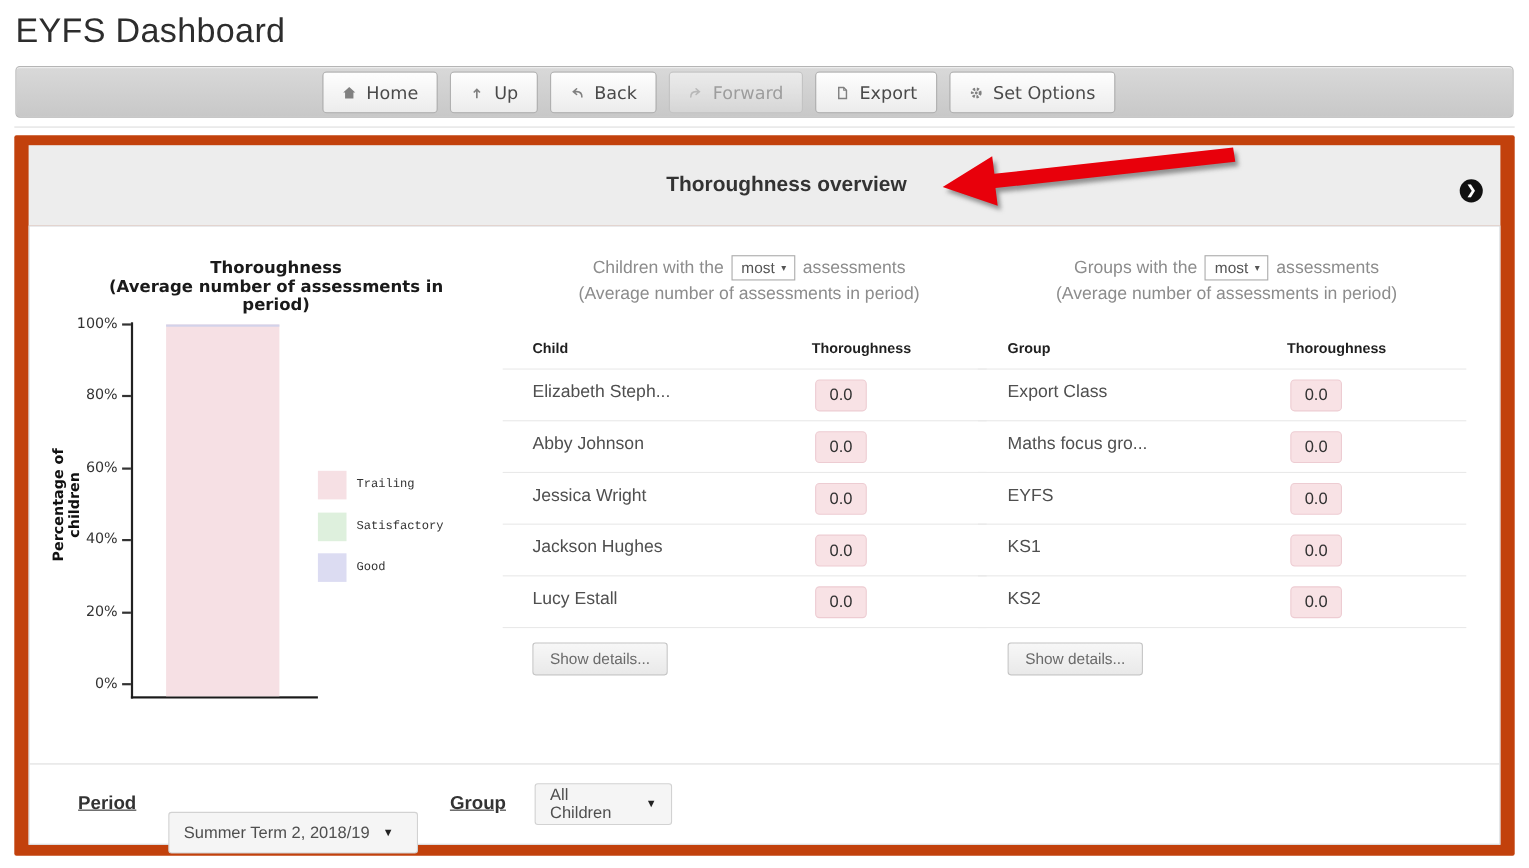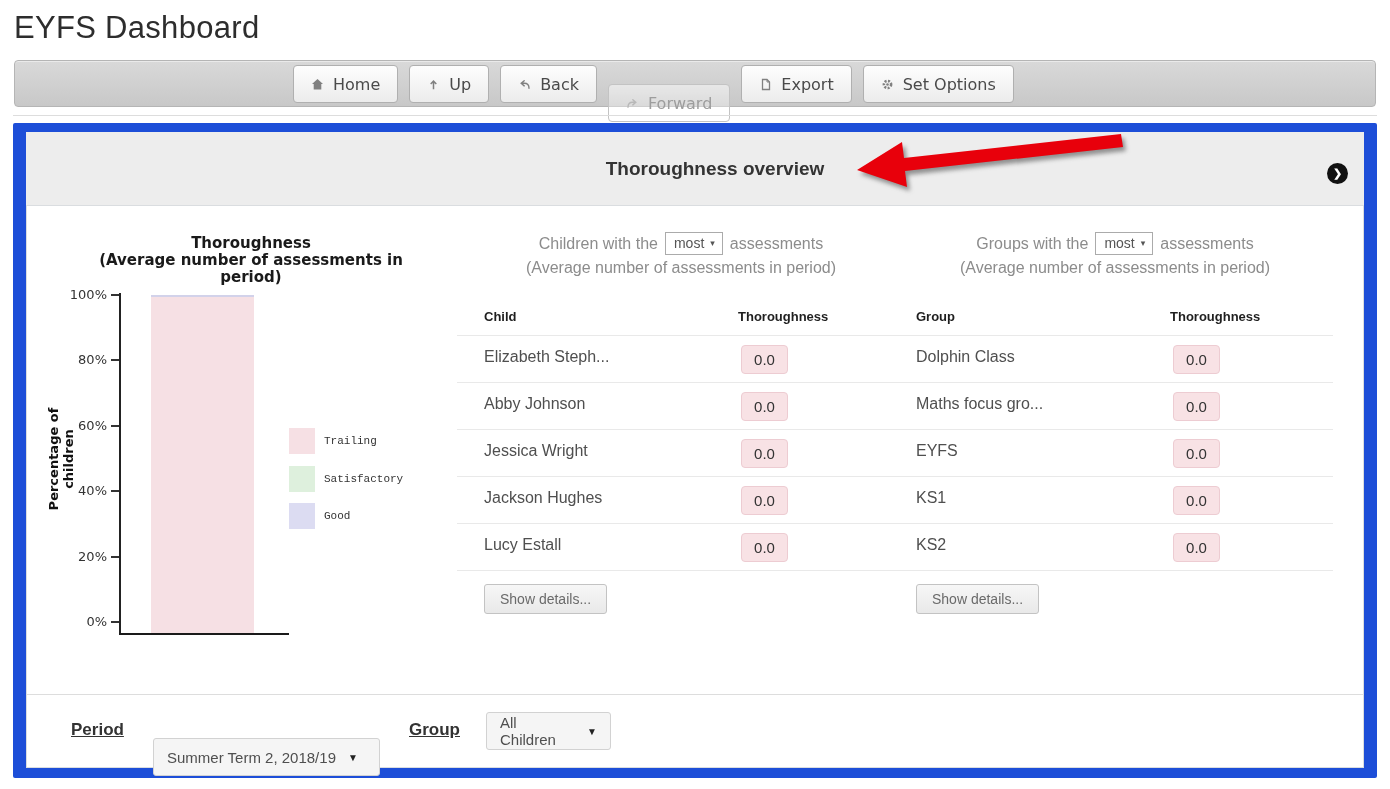--- a/index.html
+++ b/index.html
@@ -13,27 +13,27 @@
   
   .toolbar { position:absolute; left:14px; top:60px; width:1362px; height:47px;
              background:linear-gradient(#d9d9d9,#c8c8c8); border:1px solid #b5b5b5;
              border-radius:4px; box-shadow:inset 0 1px 0 rgba(255,255,255,.45); }
   .tb-row { position:absolute; left:278px; top:4px; display:flex; gap:11px; }
   .tb-btn { height:38px; display:flex; align-items:center; gap:9px; padding:0 17px;
             background:linear-gradient(#fefefe,#ececec); border:1px solid #b0b0b0;
             border-radius:4px; font-size:16px; color:#4a4a4a; cursor:pointer;
             font-family:"DejaVu Sans","Liberation Sans",sans-serif; }
   .tb-btn.disabled { background:linear-gradient(rgba(255,255,255,.5),rgba(255,255,255,.22));
-            color:#9d9d9d; border-color:#c3c3c3;margin-top:19px; }
+            color:#9d9d9d; border-color:#c3c3c3; }
   .tb-btn svg { display:block; }
   .rule { position:absolute; left:13px; top:115px; width:1364px; height:1px; background:#ddd; }
 
   
   .wrapper { position:absolute; left:13px; top:123px; width:1364px; height:655px;
-             background:#1d4ed8; border-radius:2px; }
+             background:#c2410c; border-radius:2px; }
   .panel-header { position:absolute; left:13px; top:9px; width:1338px; height:73px;
                   background:#ededed; }
   .panel-title { position:absolute; left:0; right:0; top:0; height:73px; line-height:73px;
                  text-align:center; padding-left:40px; font-size:19px; font-weight:bold;
                  color:#333; }
   .chev-btn { position:absolute; right:16px; top:31px; width:21px; height:21px;
               background:#111; border-radius:50%; color:#fff; font-size:11px; font-weight:bold;
               text-align:center; line-height:21px; cursor:pointer; }
   .arrow-svg { position:absolute; left:0; top:0; width:1364px; height:655px;
                pointer-events:none; }
@@ -256,21 +256,21 @@
             <span class="caret">▾</span>
           </span>
           <span>assessments</span>
         </div>
         <div class="line2">(Average number of assessments in period)</div>
       </div>
       <div class="col-h name">Group</div>
       <div class="col-h value">Thoroughness</div>
       <div class="rows">
         <div class="t-row">
-          <span class="t-name">Dolphin Class</span>
+          <span class="t-name">Export Class</span>
           <span class="t-badge">0.0</span>
         </div>
         <div class="t-row">
           <span class="t-name">Maths focus gro...</span>
           <span class="t-badge">0.0</span>
         </div>
         <div class="t-row">
           <span class="t-name">EYFS</span>
           <span class="t-badge">0.0</span>
         </div>

